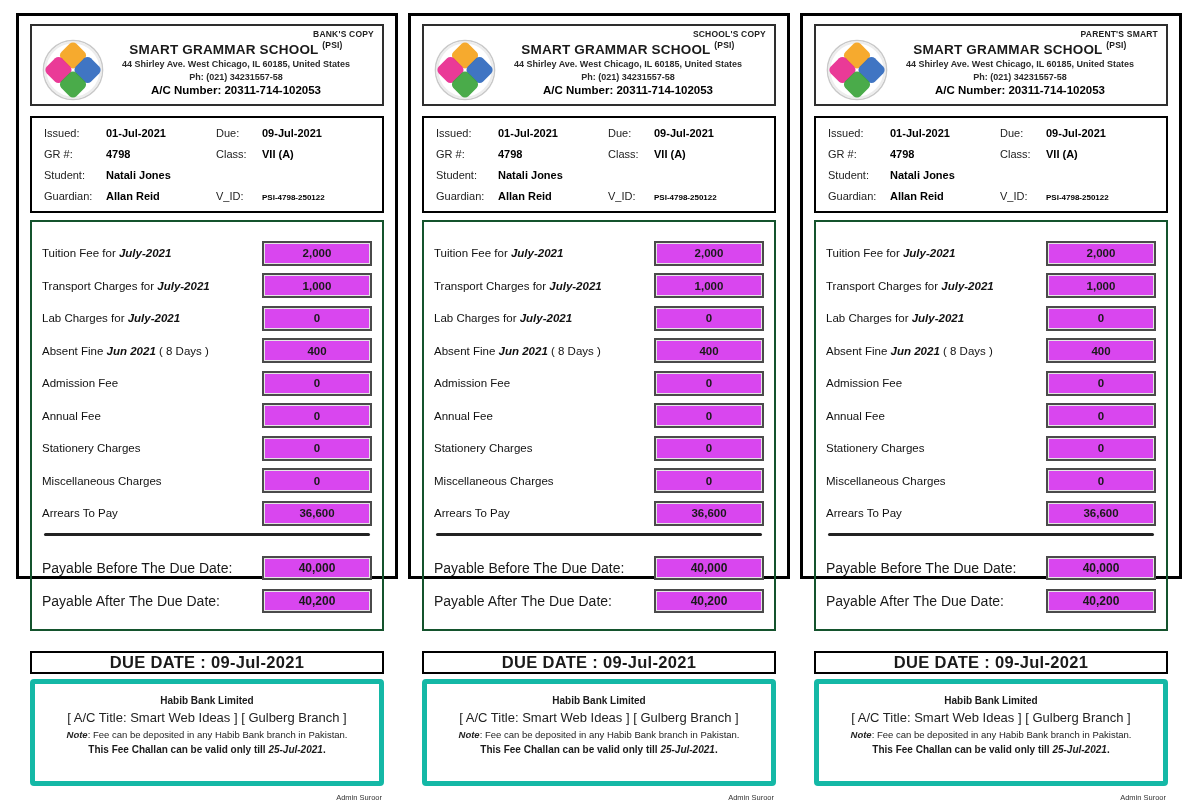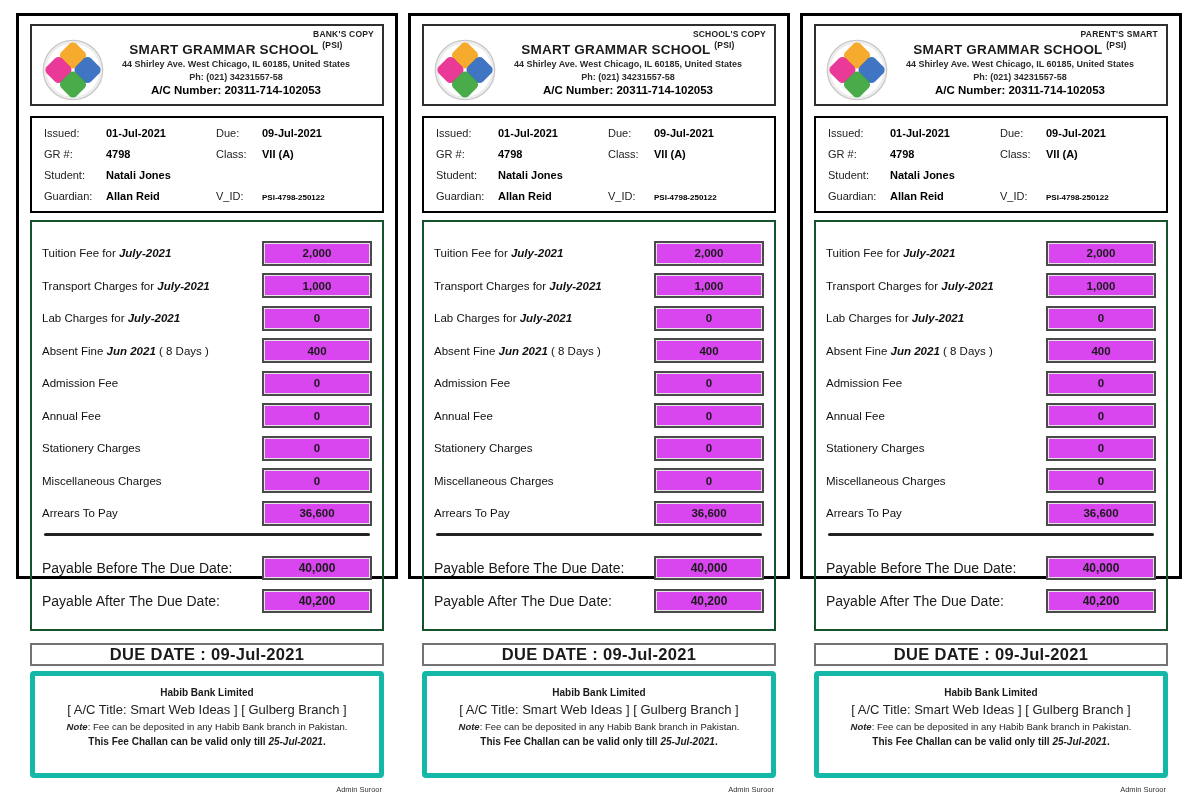--- a/index.html
+++ b/index.html
@@ -34,21 +34,21 @@
   .fee-label { font-size: 11.5px; color: #111; }
   .fee-label .em { font-weight: bold; font-style: italic; }
   .value-box { width: 110px; height: 25px; border: 2px solid #4a4a4a; box-shadow: inset 0 0 0 1px #e4e4e4;
     display: flex; align-items: center; justify-content: center; font-size: 11.5px; font-weight: bold; background: #d946ef; flex: 0 0 auto; }
   .divider { height: 3px; background: #222; border-radius: 2px; margin: auto 2px 20px 2px; }
   .pay-row { display: flex; justify-content: space-between; align-items: center; margin-bottom: 9px; }
   .pay-label { font-size: 14px; }
   .pay-row .value-box { height: 24px; font-size: 12px; }
 
   
-  .due-box { border: 2px solid #737373; margin-top: 12px; height: 46px;
+  .due-box { border: 2px solid #000000; margin-top: 20px; height: 46px;
     display: flex; align-items: center; justify-content: center; }
   .due-text { font-size: 16.5px; font-weight: bold; letter-spacing: .3px; }
 
   
   .footer-box { border: 5px solid #14b8a6; border-radius: 4px; margin-top: 5px; padding: 9px 8px 24px 8px;
     text-align: center; line-height: 1.5; }
   .f-bank { font-size: 10px; font-weight: bold; }
   .f-branch { font-size: 13px; color: #222; }
   .f-note { font-size: 9.5px; color: #222; }
   .f-note .note-word { font-weight: bold; font-style: italic; }

